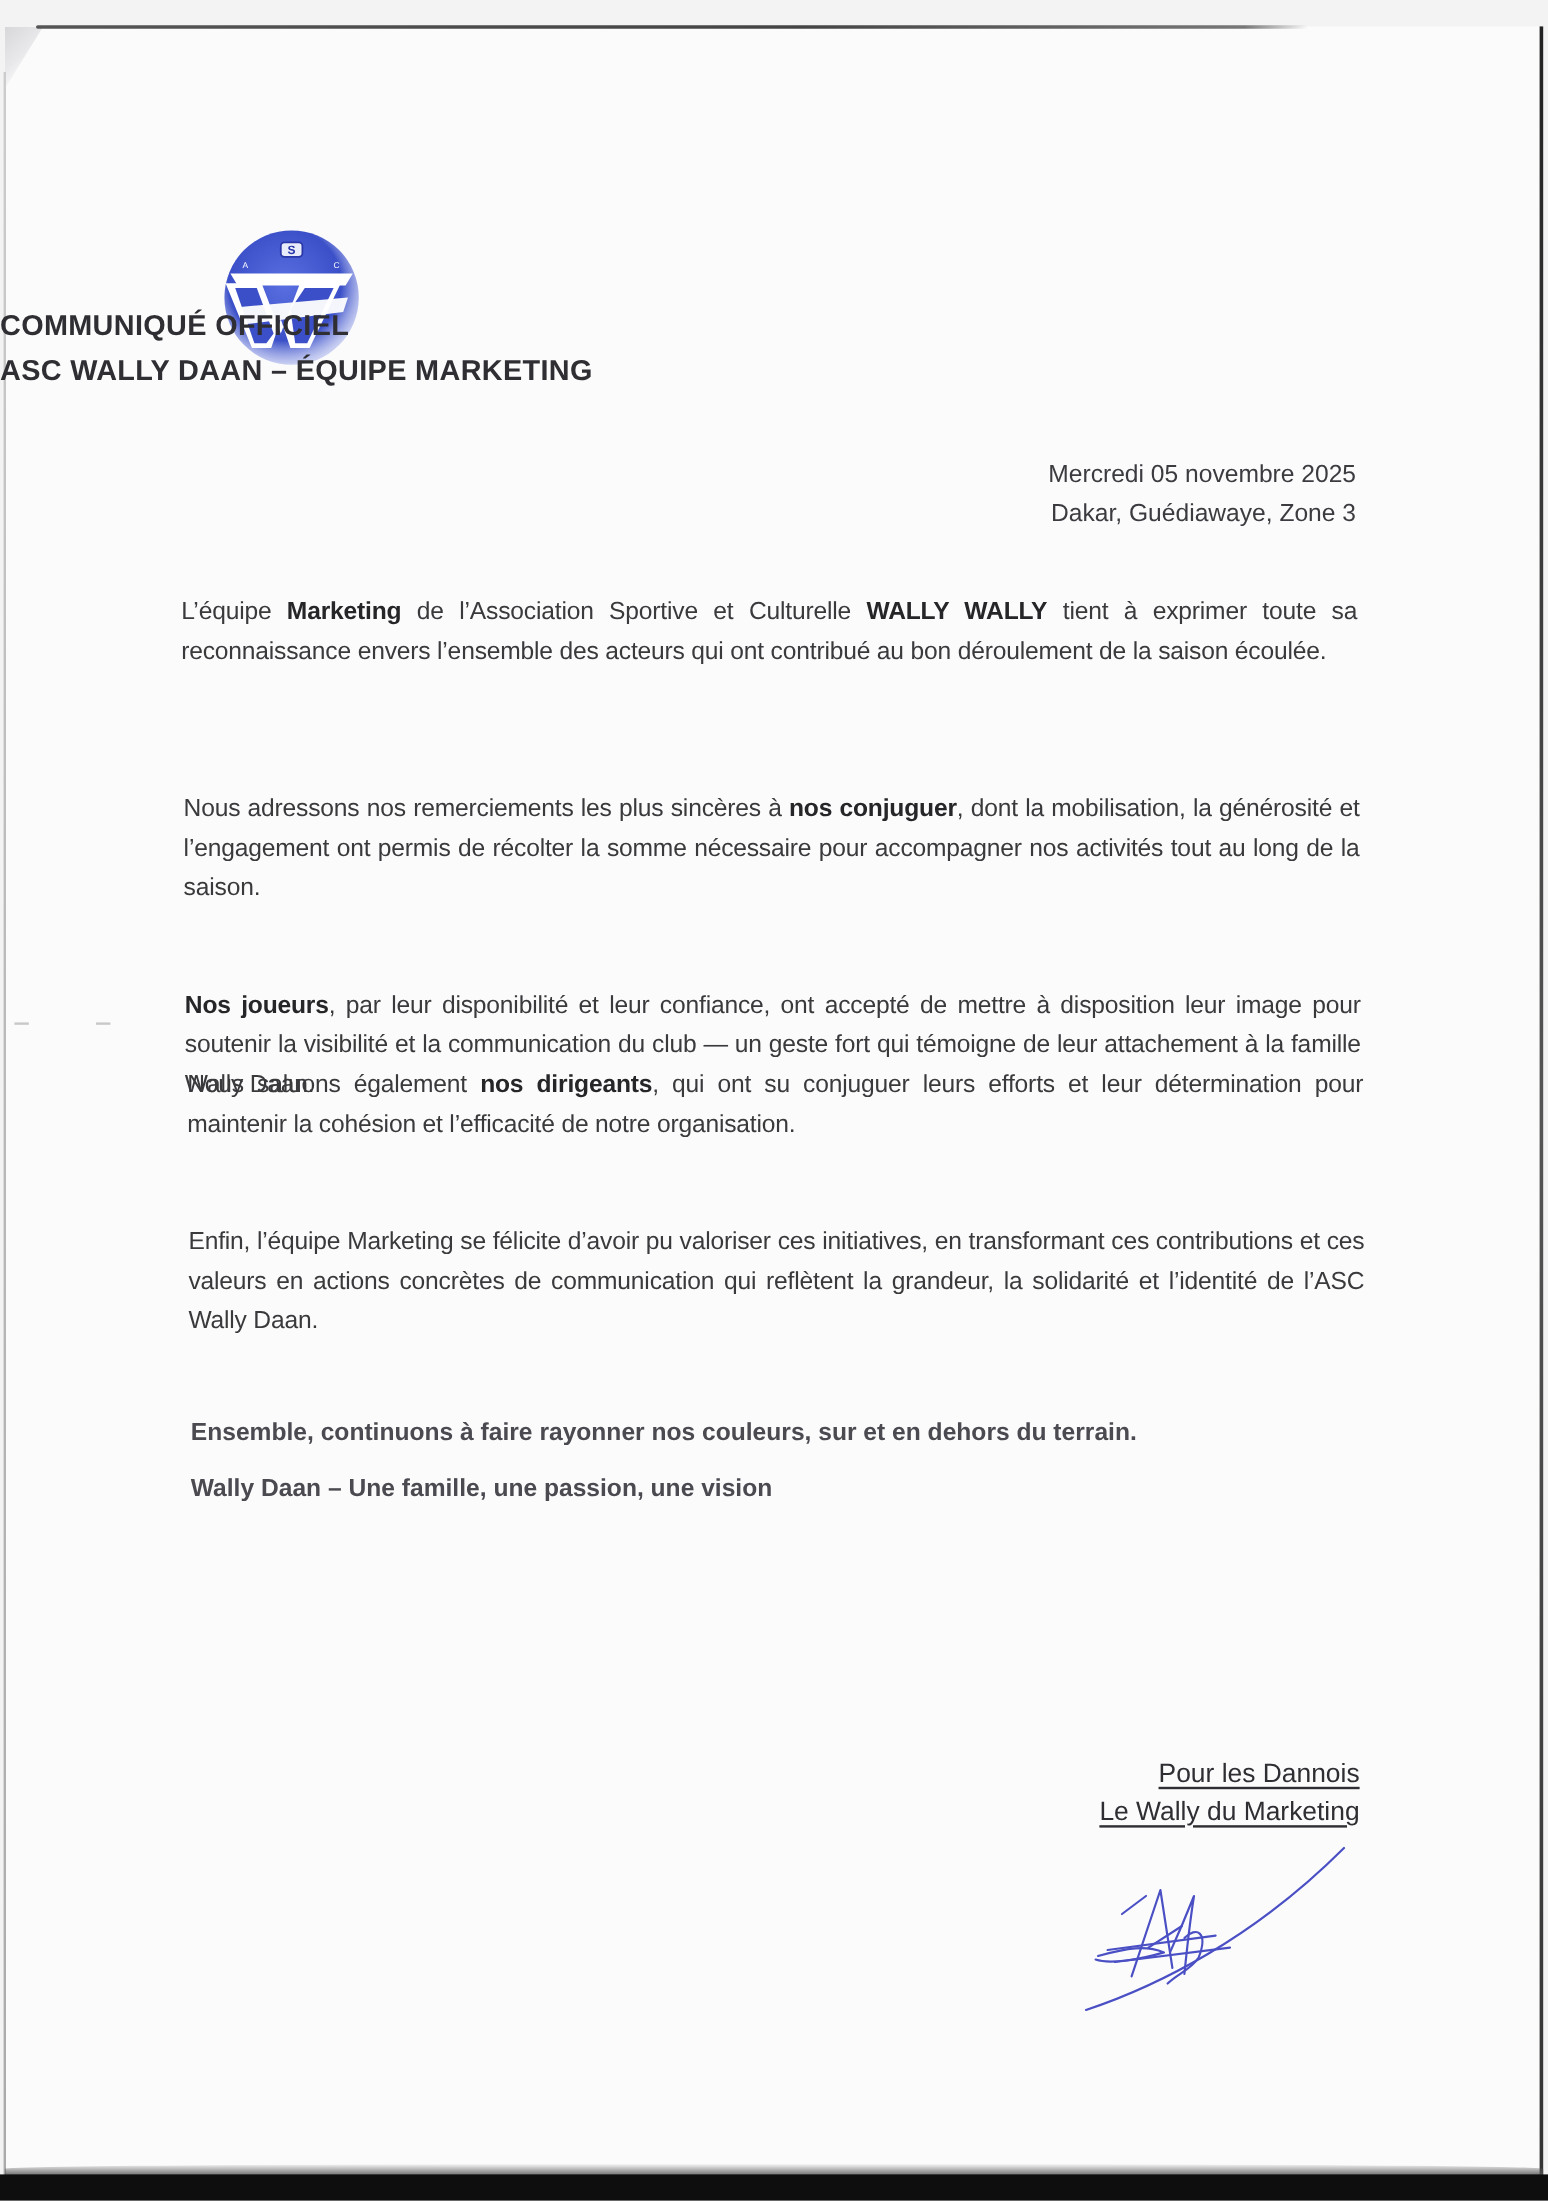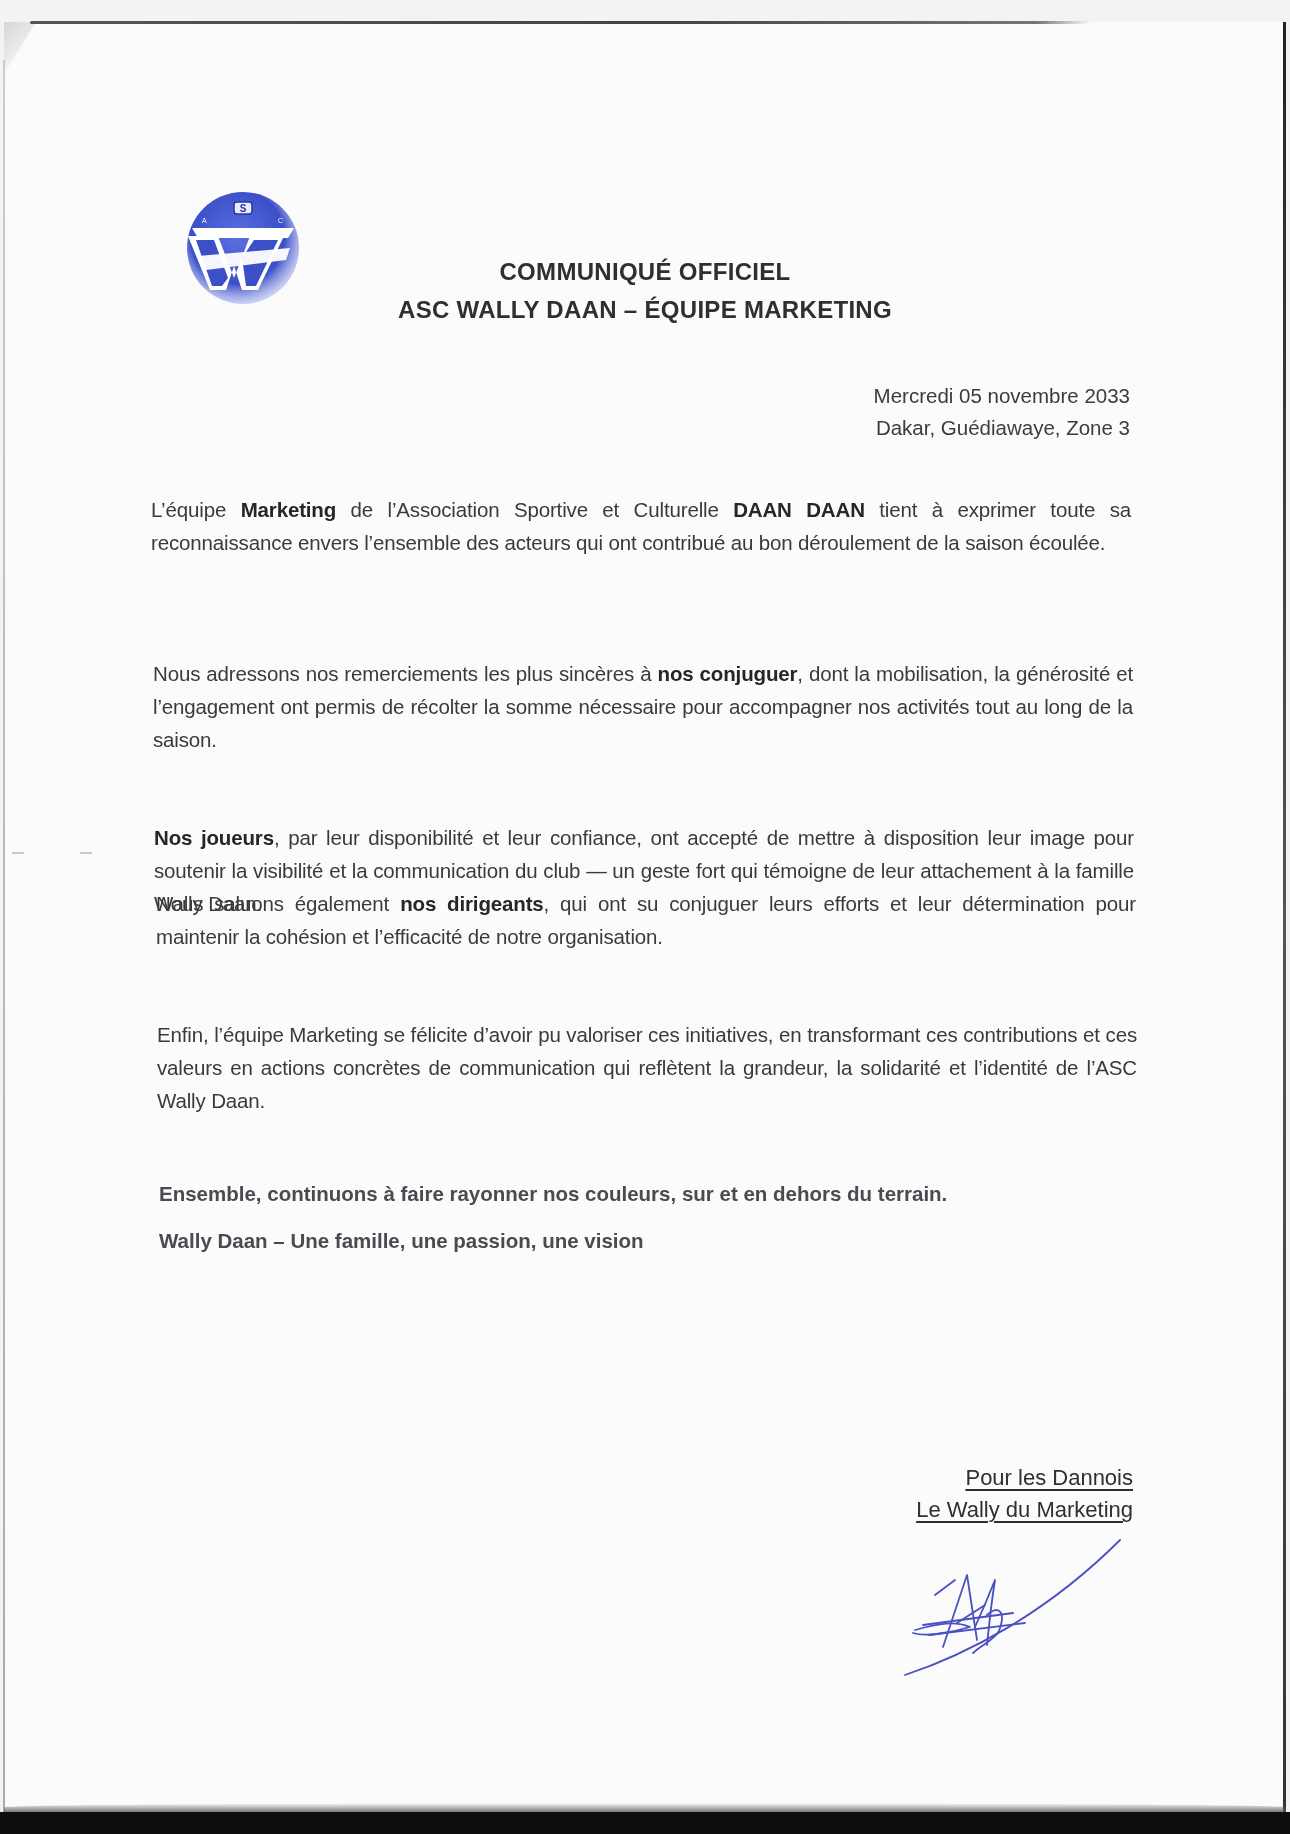--- a/index.html
+++ b/index.html
@@ -38,21 +38,21 @@
   .bottom-shadow {
     position:absolute; left:4px; top:1803px; width:1282px; height:14px;
     background:linear-gradient(to bottom,rgba(90,90,90,0),#5a5a5a 80%);
     border-radius:50% 50% 0 0 / 30% 30% 0 0;
   }
   .stray-mark { position:absolute; height:2px; background:#c8c8c8; }
 
   .logo { position:absolute; left:178px; top:178px; width:130px; height:130px; }
 
   .title {
-    position:absolute; left:0; width:1290px; text-align:center;
+    position:absolute; left:0; width:1290px; 
     font-weight:bold; font-size:24px; color:#2f2f33; letter-spacing:0.3px;
   }
   .title.l1 { top:258px; }
   .title.l2 { top:296px; }
 
   .dateblock {
     position:absolute; right:160px; top:380px; text-align:right;
     font-size:20.5px; line-height:32px; color:#3c3c40;
   }
 
@@ -112,25 +112,25 @@
     <polygon points="18,62 36,62 50,100 44,108 34,108" fill="#3b50c8"></polygon>
     <polygon points="64,80 76,62 100,62 78,108 68,108" fill="#3b50c8"></polygon>
     <polygon points="20,78 112,70 108,82 28,92" fill="#ffffff" opacity="0.95"></polygon>
   </svg>
 </div>
 
 <div class="title l1">COMMUNIQUÉ OFFICIEL</div>
 <div class="title l2">ASC WALLY DAAN – ÉQUIPE MARKETING</div>
 
 <div class="dateblock">
-  <div>Mercredi 05 novembre 2033</div>
+  <div>Mercredi 05 novembre 2025</div>
   <div>Dakar, Guédiawaye, Zone 3</div>
 </div>
 
-<div class="para p1"><span>L’équipe </span><b>Marketing</b><span> de l’Association Sportive et Culturelle </span><b>DAAN DAAN</b><span> tient à exprimer toute sa reconnaissance envers l’ensemble des acteurs qui ont contribué au bon déroulement de la saison écoulée.</span></div>
+<div class="para p1"><span>L’équipe </span><b>Marketing</b><span> de l’Association Sportive et Culturelle </span><b>WALLY WALLY</b><span> tient à exprimer toute sa reconnaissance envers l’ensemble des acteurs qui ont contribué au bon déroulement de la saison écoulée.</span></div>
 <div class="para p2"><span>Nous adressons nos remerciements les plus sincères à </span><b>nos conjuguer</b><span>, dont la mobilisation, la générosité et l’engagement ont permis de récolter la somme nécessaire pour accompagner nos activités tout au long de la saison.</span></div>
 <div class="para p3"><b>Nos joueurs</b><span>, par leur disponibilité et leur confiance, ont accepté de mettre à disposition leur image pour soutenir la visibilité et la communication du club — un geste fort qui témoigne de leur attachement à la famille Wally Daan.</span></div>
 <div class="para p4"><span>Nous saluons également </span><b>nos dirigeants</b><span>, qui ont su conjuguer leurs efforts et leur détermination pour maintenir la cohésion et l’efficacité de notre organisation.</span></div>
 <div class="para p5"><span>Enfin, l’équipe Marketing se félicite d’avoir pu valoriser ces initiatives, en transformant ces contributions et ces valeurs en actions concrètes de communication qui reflètent la grandeur, la solidarité et l’identité de l’ASC Wally Daan.</span></div>
 
 <div class="closing c1">Ensemble, continuons à faire rayonner nos couleurs, sur et en dehors du terrain.</div>
 <div class="closing c2">Wally Daan – Une famille, une passion, une vision</div>
 
 <div class="sigblock">
   <div><span>Pour les Dannois</span></div>

